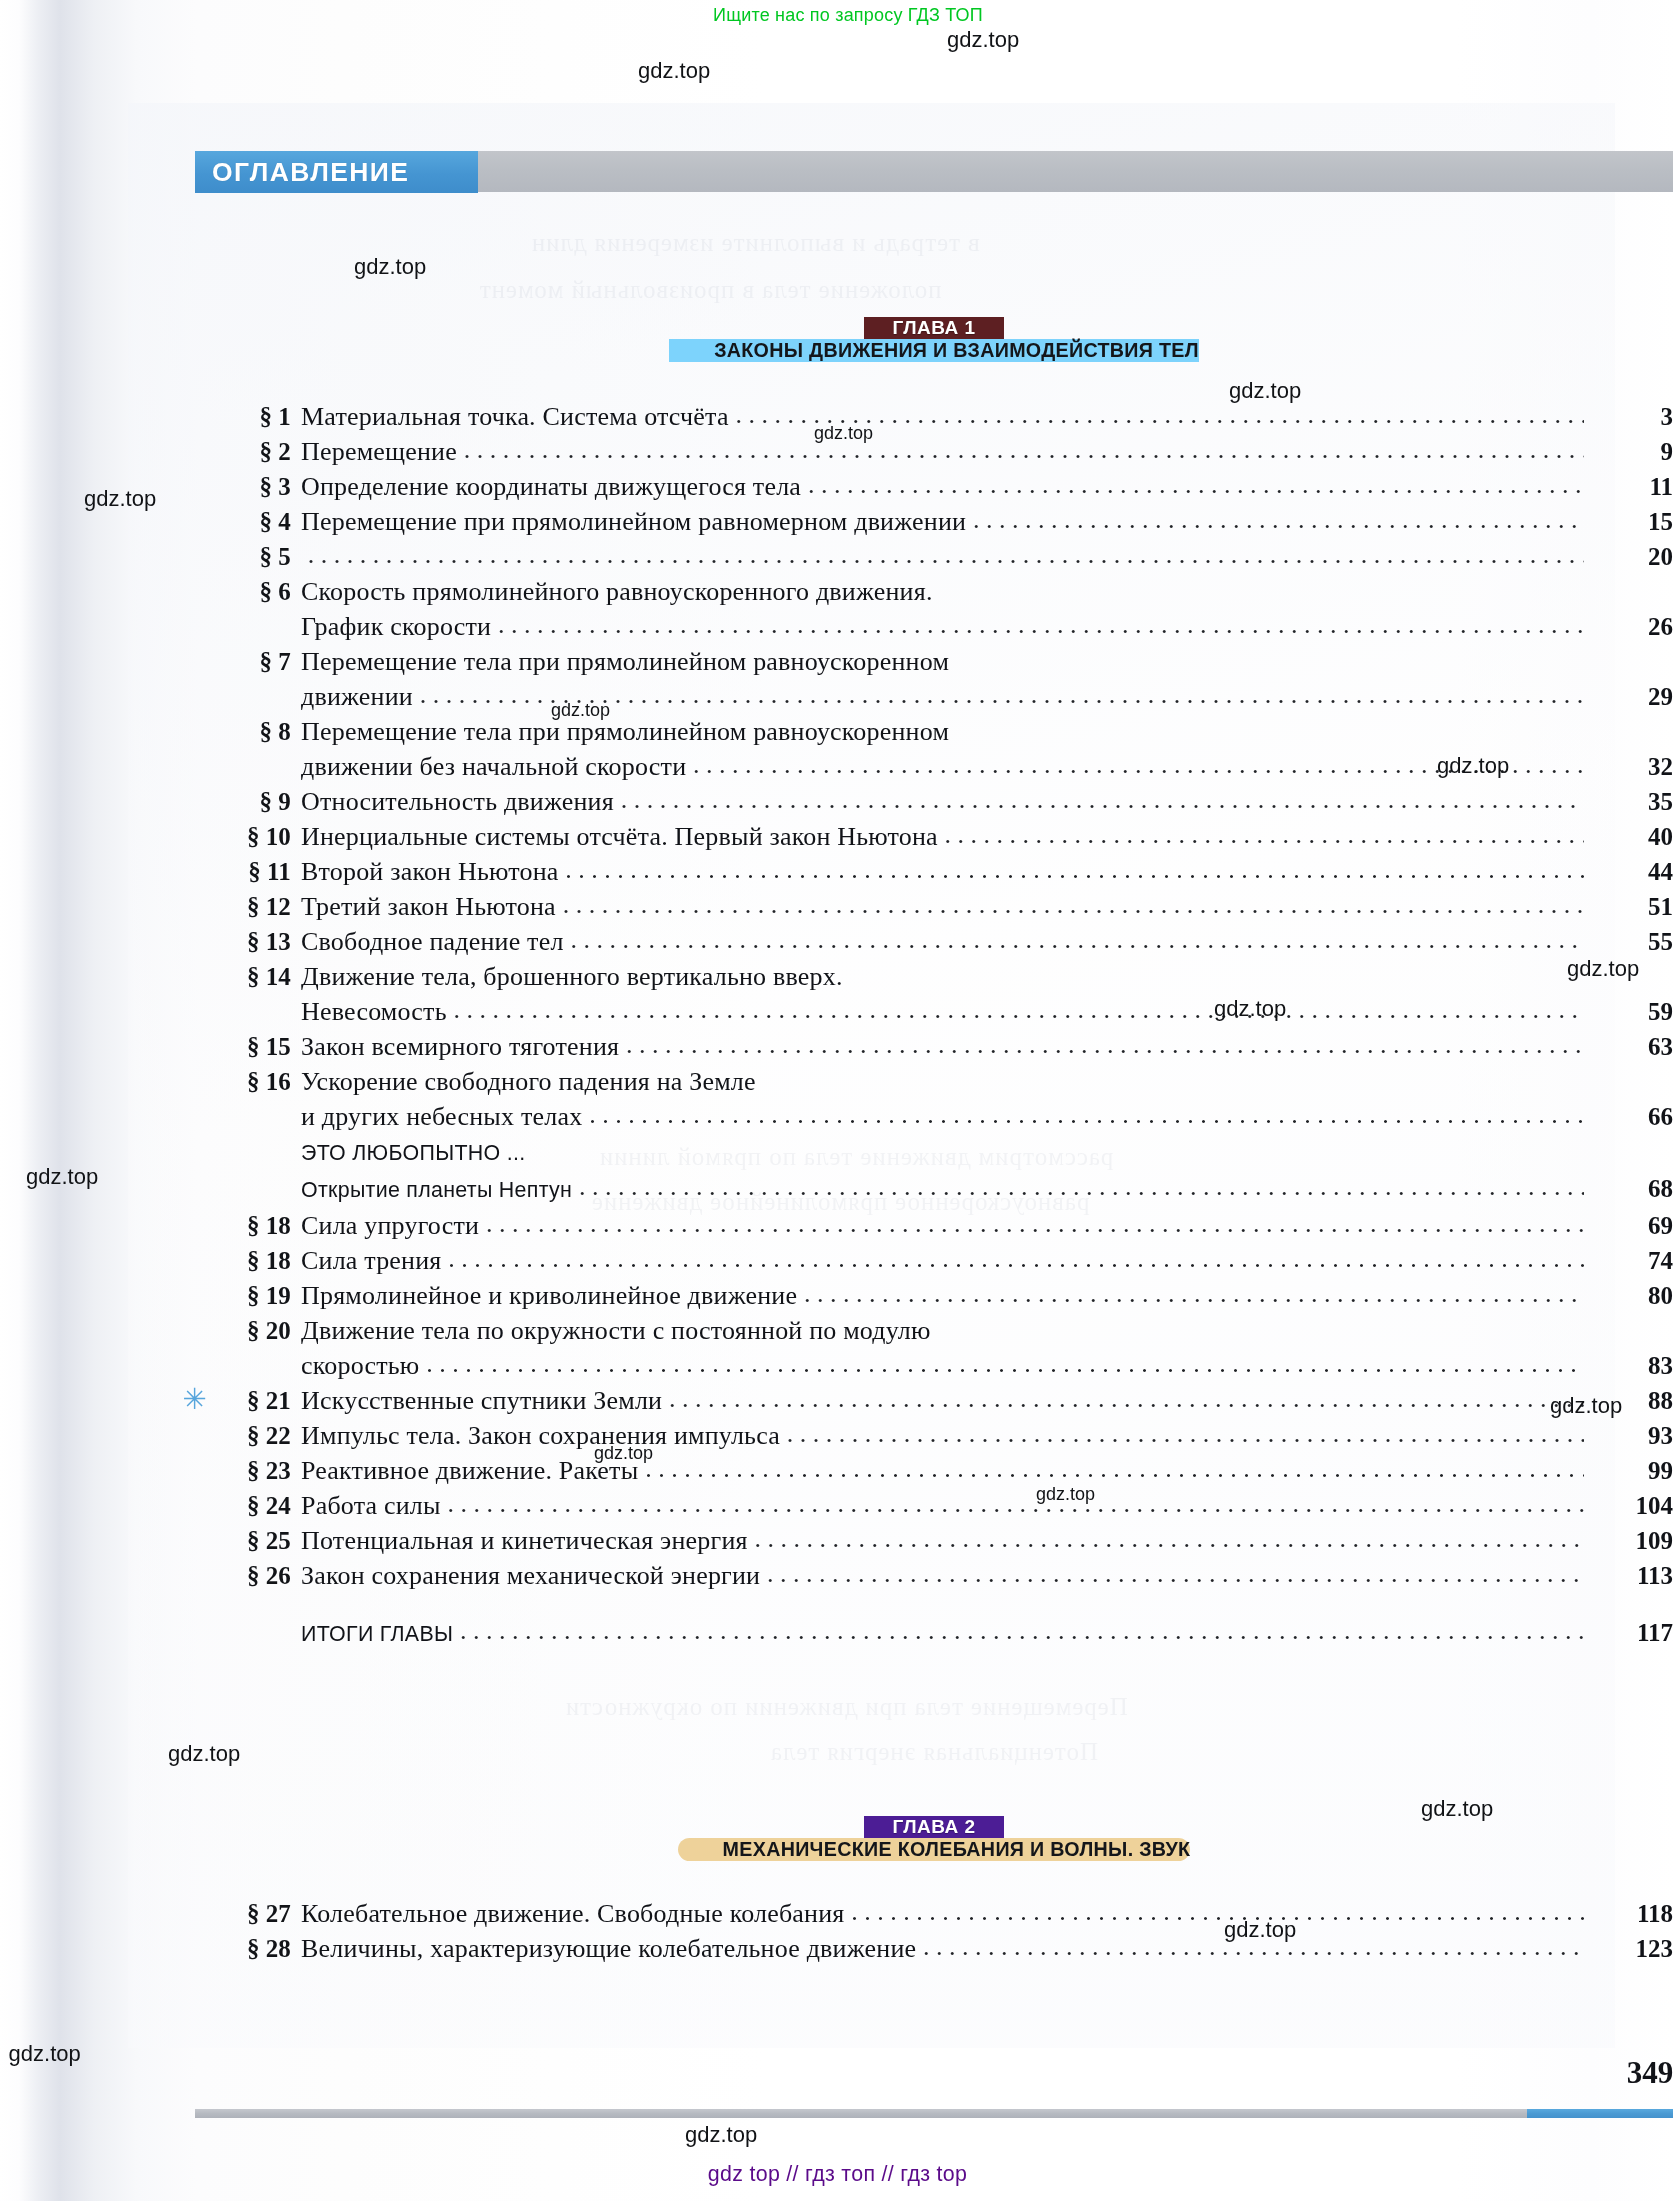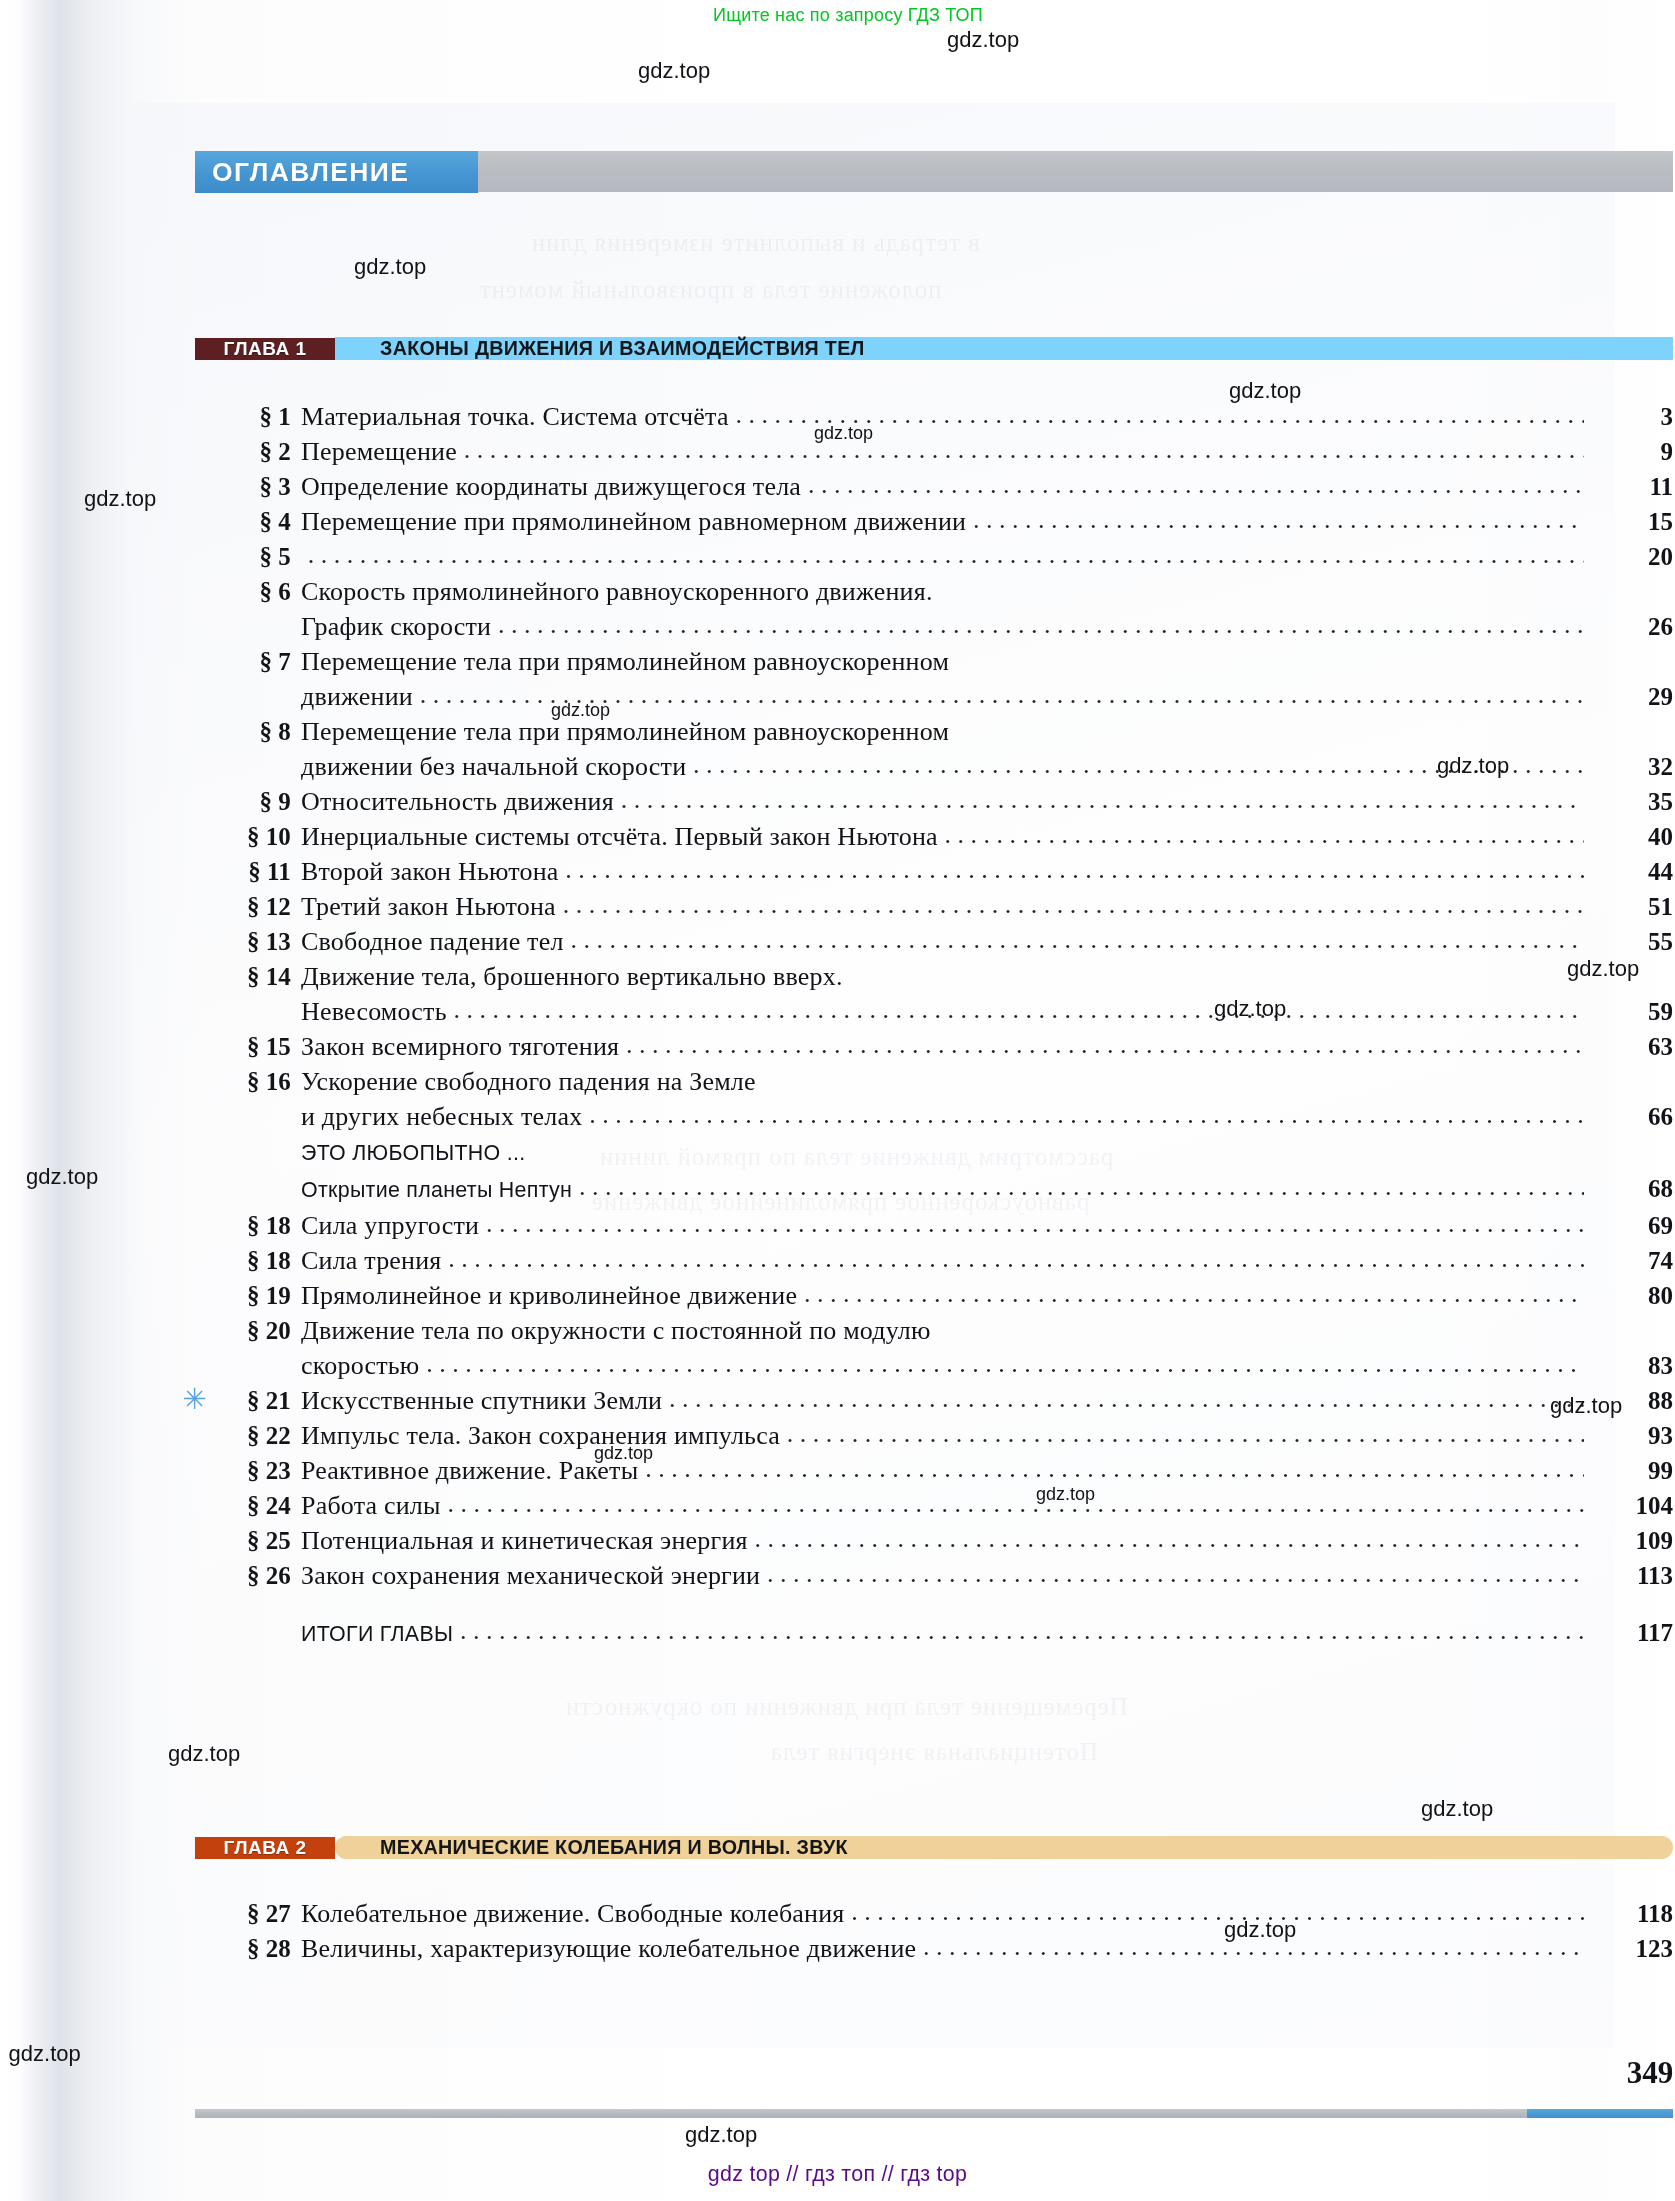--- a/index.html
+++ b/index.html
@@ -103,21 +103,22 @@
     text-shadow: 0 0.9px 0.9px rgba(0,0,0,0.22);
   }
 
   
   .chapter-bar {
     position: absolute;
     left: 195px;
     width: 1478px;
     height: 43px;
     display: flex;
-    align-items: flex-end;
+    align-items: center;
+    flex-direction: column;
   }
   .chapter-chip {
     width: 140px;
     display: flex;
     align-items: center;
     justify-content: center;
     color: #ffffff;
     font-family: "Liberation Sans", sans-serif;
     font-weight: bold;
     font-size: 19px;
@@ -603,21 +604,21 @@
         <span class="ent-line">
           <span class="ent-title caps">ИТОГИ ГЛАВЫ</span>
           <span class="leader"> .  .  .  .  .  .  .  .  .  .  .  .  .  .  .  .  .  .  .  .  .  .  .  .  .  .  .  .  .  .  .  .  .  .  .  .  .  .  .  .  .  .  .  .  .  .  .  .  .  .  .  .  .  .  .  .  .  .  .  .  .  .  .  .  .  .  .  .  .  .  .  .  .  .  .  .  .  .  .  .  .  .  .  .  .  .  .  .  .  .  .  .  .  .  .  .  .  .  .  .  .  .  .  .  .  .  .  .  .  .  .  .  .  .  .  .  .  .  .  .  .  .  .  .  .  .  .  .  .  .  .  .  .  .  .  .  .  .  .  .  .  .  .  .  .  .  .  .  .  .  .  .  .  .  .  .  .  .  .  .  .  .  .  .  .  .  .  .  . </span>
           <span class="ent-page">117</span>
         </span>
       </span>
     </div>
   </div>
 
 <div class="chapter-bar" id="chapter-bar-2">
-  <div class="chapter-chip" style="background: #c2410c;">ГЛАВА 2</div>
+  <div class="chapter-chip" style="background: #4c1d95;">ГЛАВА 2</div>
   <div class="chapter-title" style="background: rgb(238, 210, 154); border-radius: 13px;">МЕХАНИЧЕСКИЕ КОЛЕБАНИЯ И ВОЛНЫ. ЗВУК</div>
 </div>
 
 <div class="toc-block" id="toc-2">
     <div class="toc-entry">
       <span class="ent-num">§ 27</span>
       <span class="ent-body">
         <span class="ent-line">
           <span class="ent-title">Колебательное движение. Свободные колебания</span>
           <span class="leader"> .  .  .  .  .  .  .  .  .  .  .  .  .  .  .  .  .  .  .  .  .  .  .  .  .  .  .  .  .  .  .  .  .  .  .  .  .  .  .  .  .  .  .  .  .  .  .  .  .  .  .  .  .  .  .  .  .  .  .  .  .  .  .  .  .  .  .  .  .  .  .  .  .  .  .  .  .  .  .  .  .  .  .  .  .  .  .  .  .  .  .  .  .  .  .  .  .  .  .  .  .  .  .  .  .  .  .  .  .  .  .  .  .  .  .  .  .  .  .  .  .  .  .  .  .  .  .  .  .  .  .  .  .  .  .  .  .  .  .  .  .  .  .  .  .  .  .  .  .  .  .  .  .  .  .  .  .  .  .  .  .  .  .  .  .  .  .  .  . </span>

